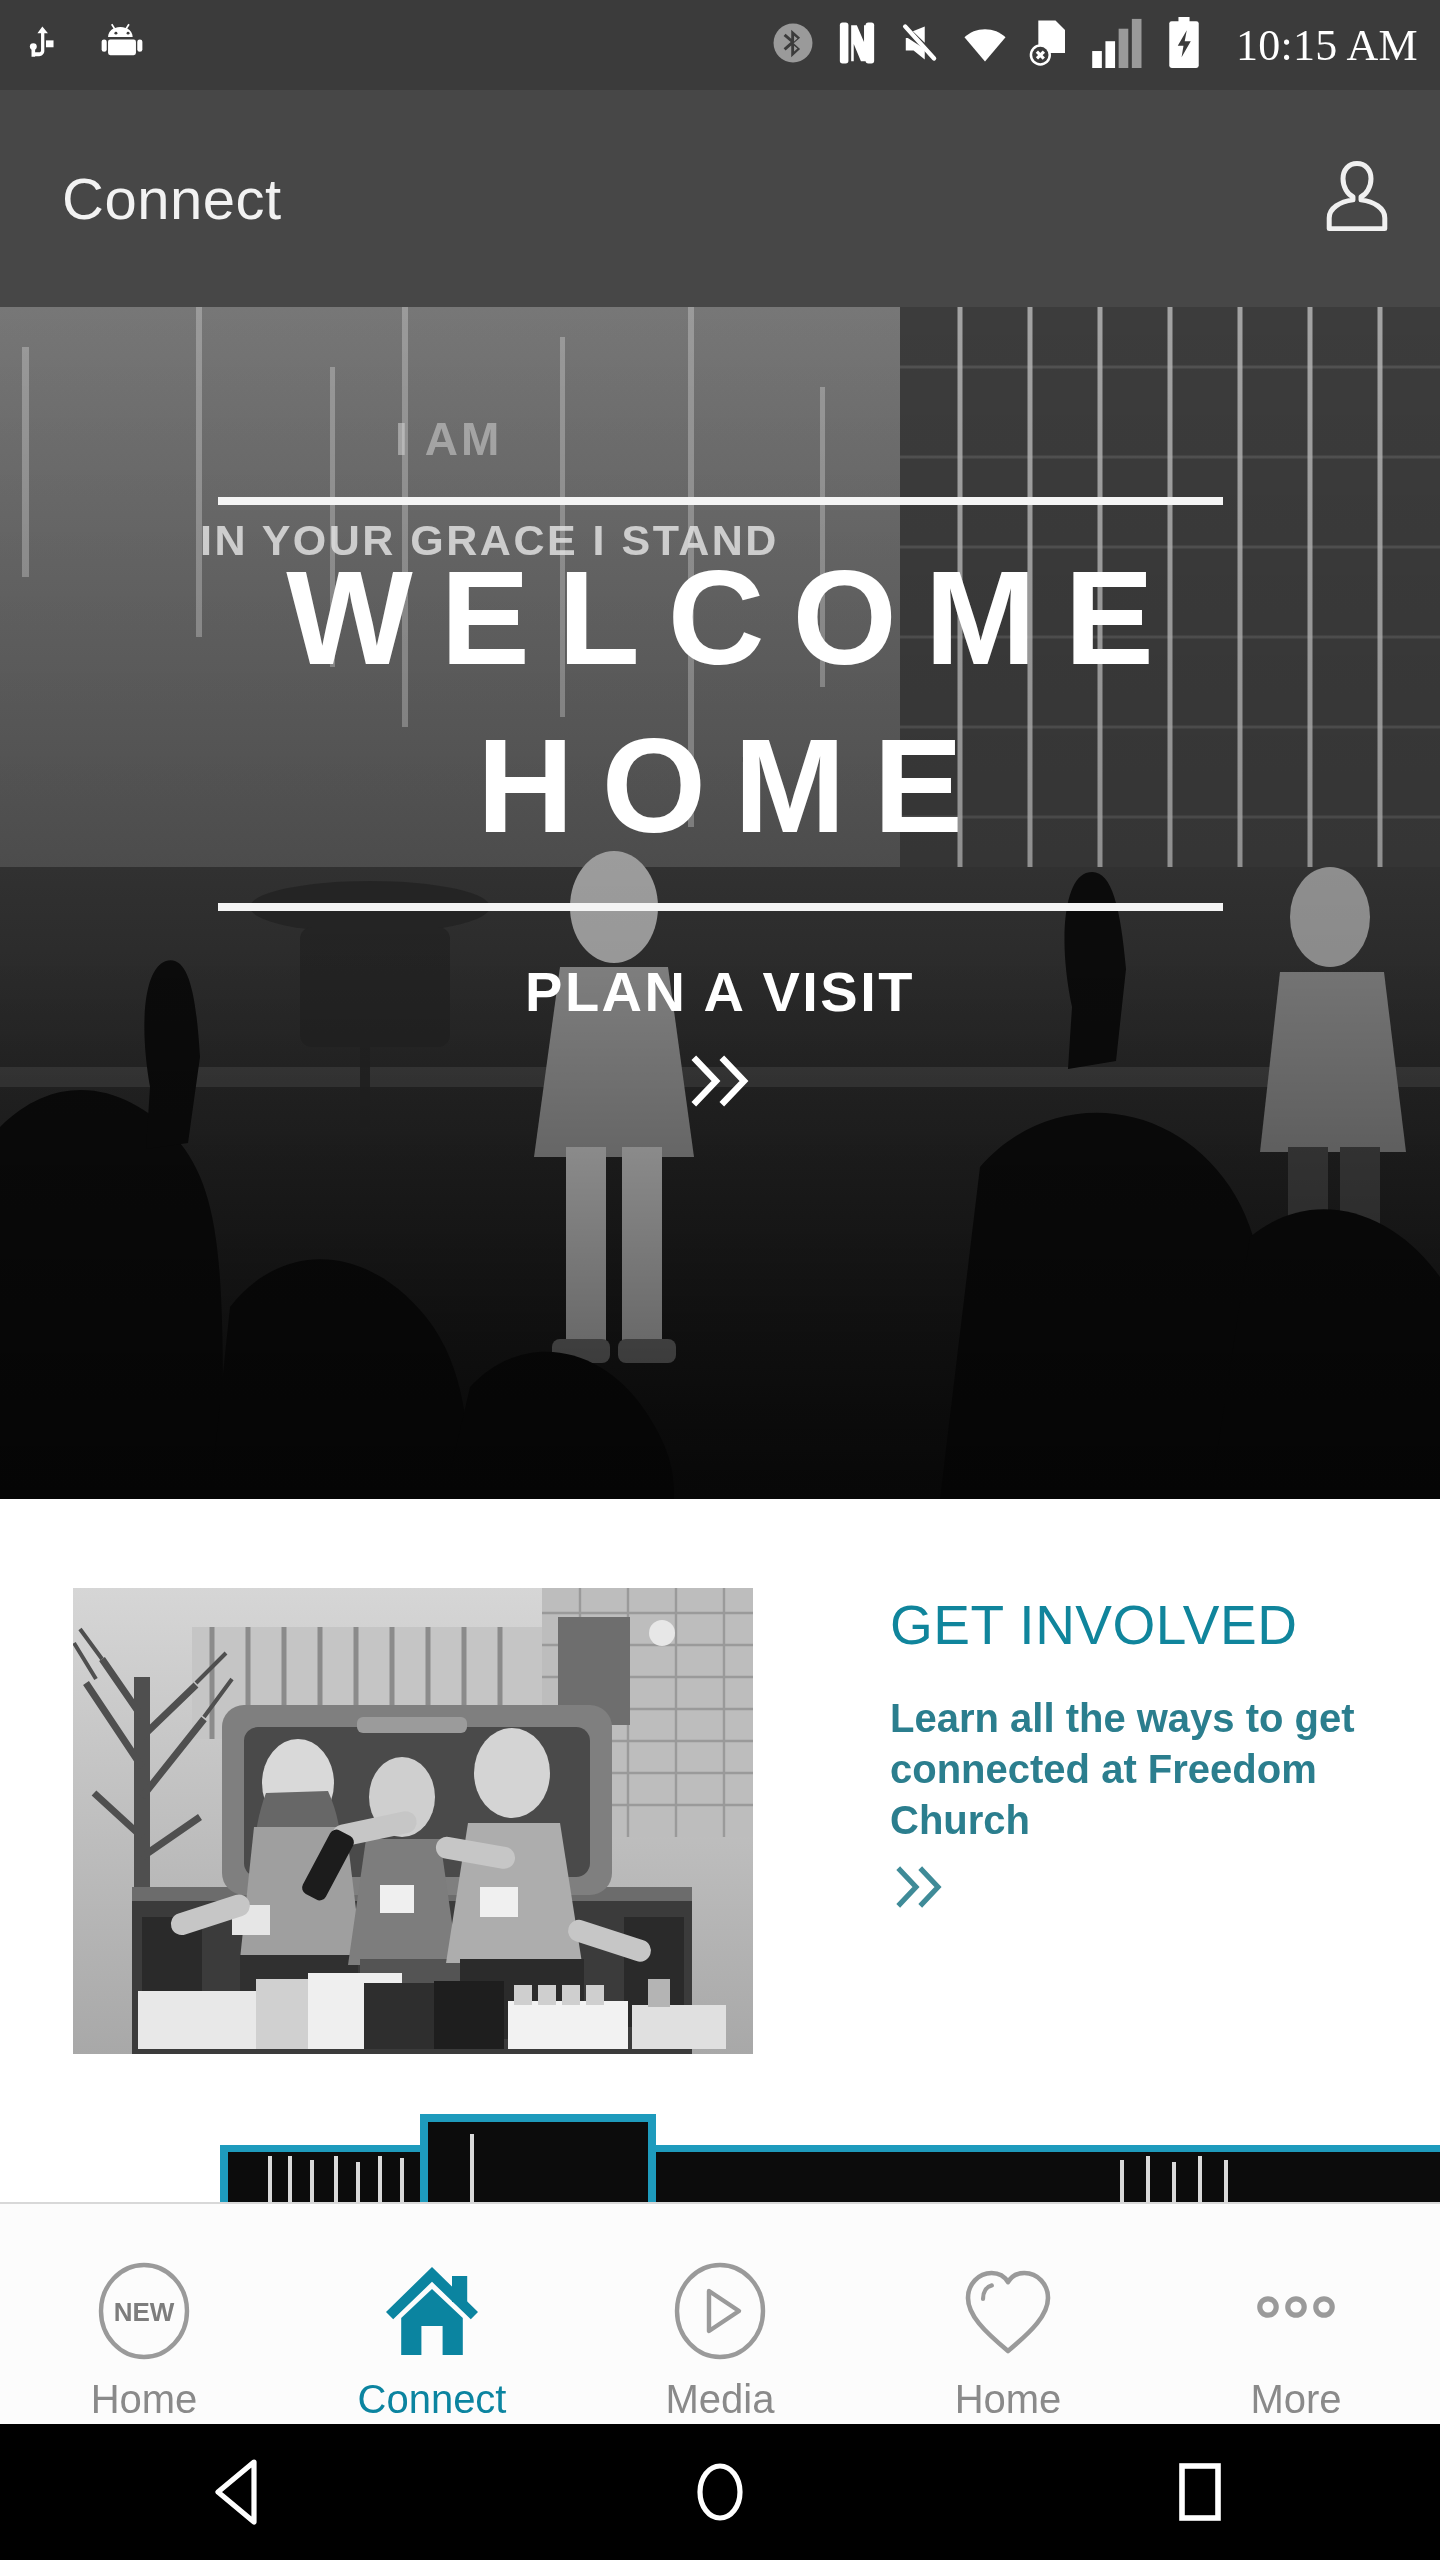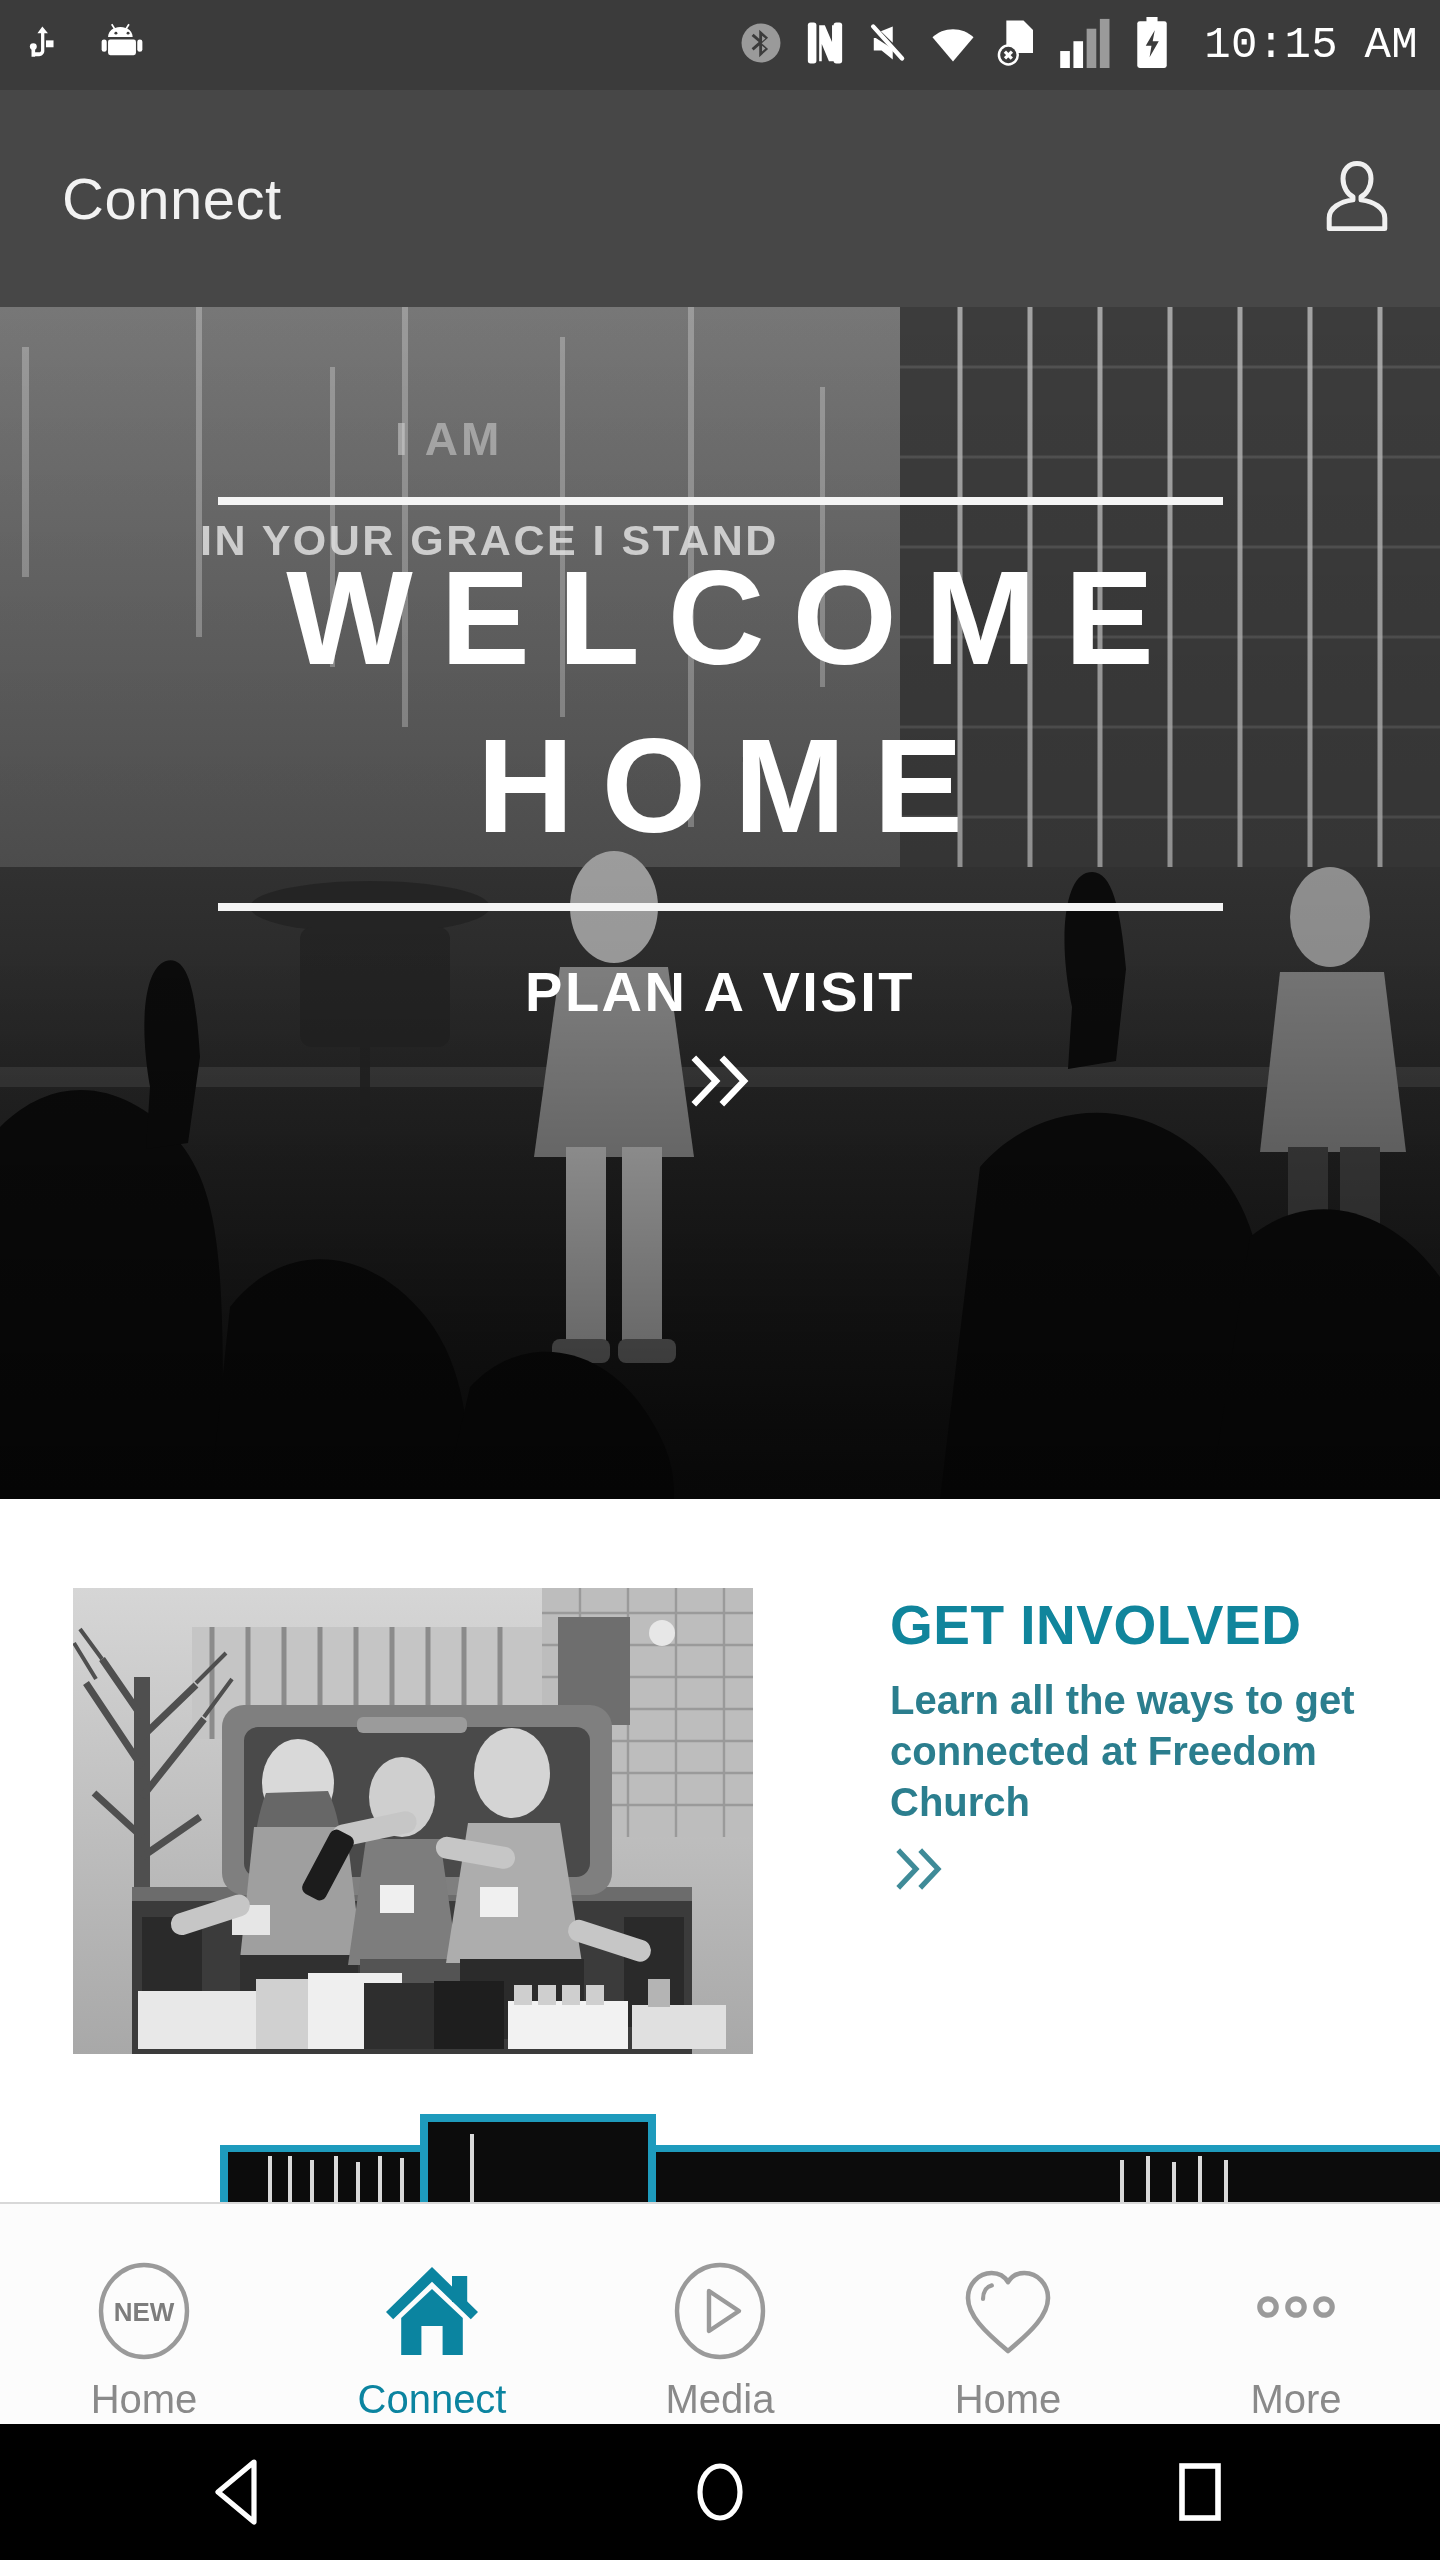--- a/index.html
+++ b/index.html
@@ -15,21 +15,21 @@
   .statusbar{
     position:absolute; top:0; left:0; width:1440px; height:90px;
     background:#3b3b3b; display:flex; align-items:center;
     padding:0 22px 0 24px;
   }
   .sb-left{ display:flex; align-items:center; gap:36px; }
   .sb-right{ margin-left:auto; display:flex; align-items:center; gap:20px; }
   .sb-ico{ display:block; }
   .sb-clock{
     color:#fff; font-size:44px; letter-spacing:0.3px;
-    margin-left:14px; font-family:Liberation Mono, monospace;
+    margin-left:14px; font-family:Liberation Serif, serif;
   }
 
   
   .appbar{
     position:absolute; top:90px; left:0; width:1440px; height:217px;
     background:#474747; display:flex; align-items:center;
     padding:0 40px 0 62px;
   }
   .appbar-title{ color:#f2f2f2; font-size:58px; font-weight:400; letter-spacing:0.5px; }
   .appbar-actions{ margin-left:auto; display:flex; align-items:center; }
@@ -74,22 +74,22 @@
   .card-involved{
     display:flex; align-items:flex-start;
     padding:88px 0 0 72px; gap:0;
   }
   .card-photo{
     width:682px; height:468px; flex:0 0 682px;
     overflow:hidden; background:#8e8e8e; position:relative;
   }
   .card-text{ padding-left:136px; padding-top:10px; }
   .card-title{
-    font-size:55px; font-weight:700; letter-spacing:0.5px;
-    line-height:1.05; margin-bottom:20px;
+    font-size:55px; font-weight:400; letter-spacing:0.5px;
+    line-height:1.05; margin-bottom:38px;
   }
   .card-sub{
     font-size:40px; font-weight:700; line-height:1.28;
     max-width:600px;
   }
   .card-chev{ margin-top:16px; }
 
   .card-next{
     position:absolute; top:613px; left:0; width:1440px; height:90px;
     overflow:hidden; background:#fff;

